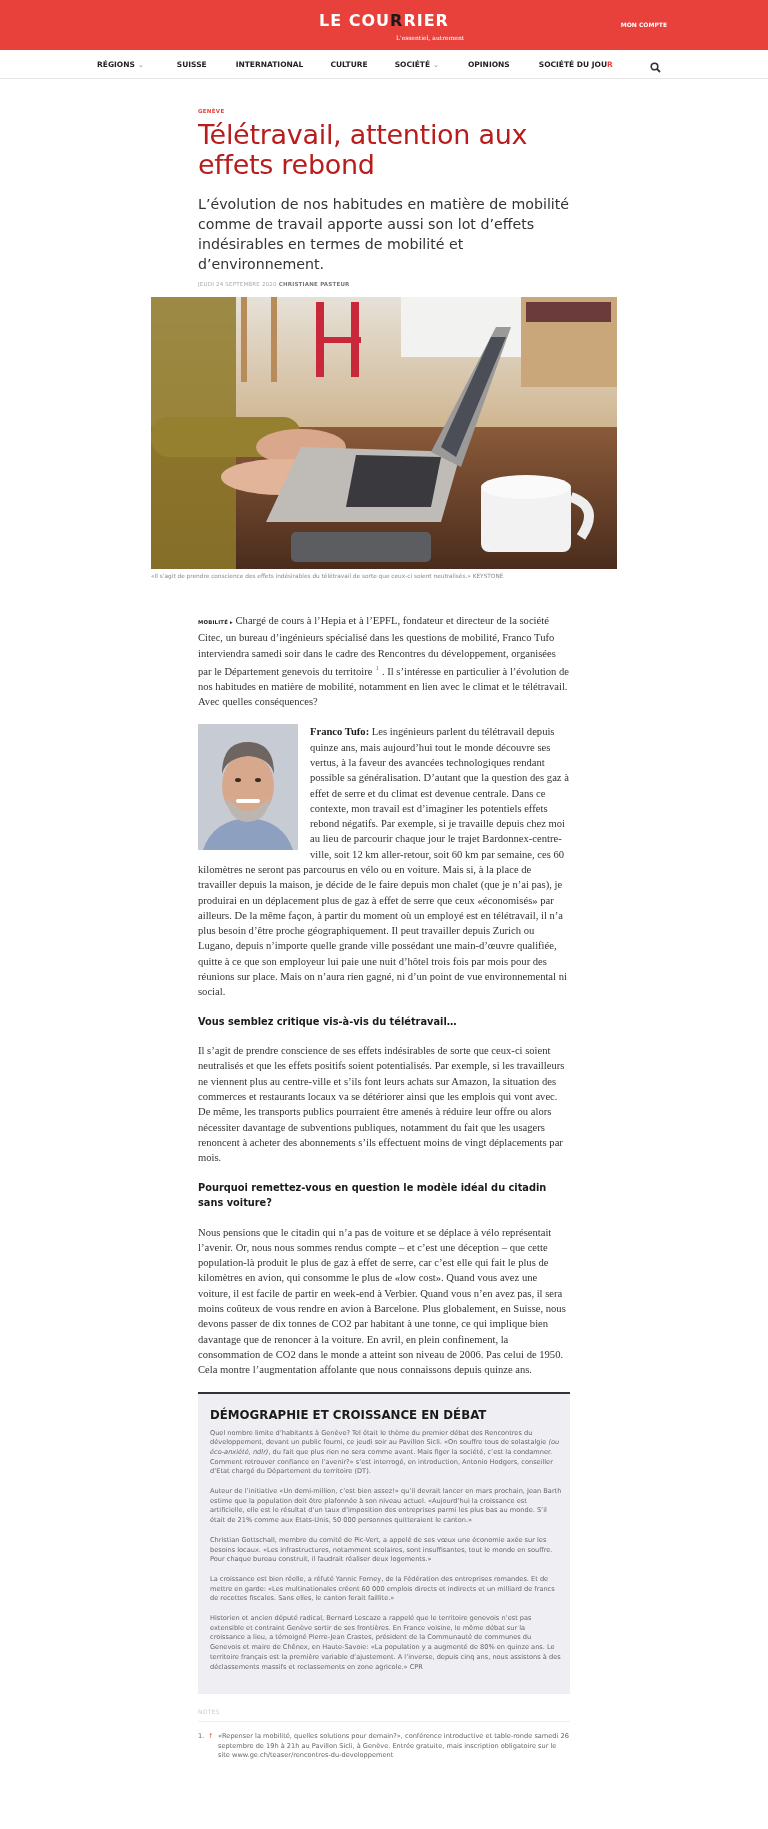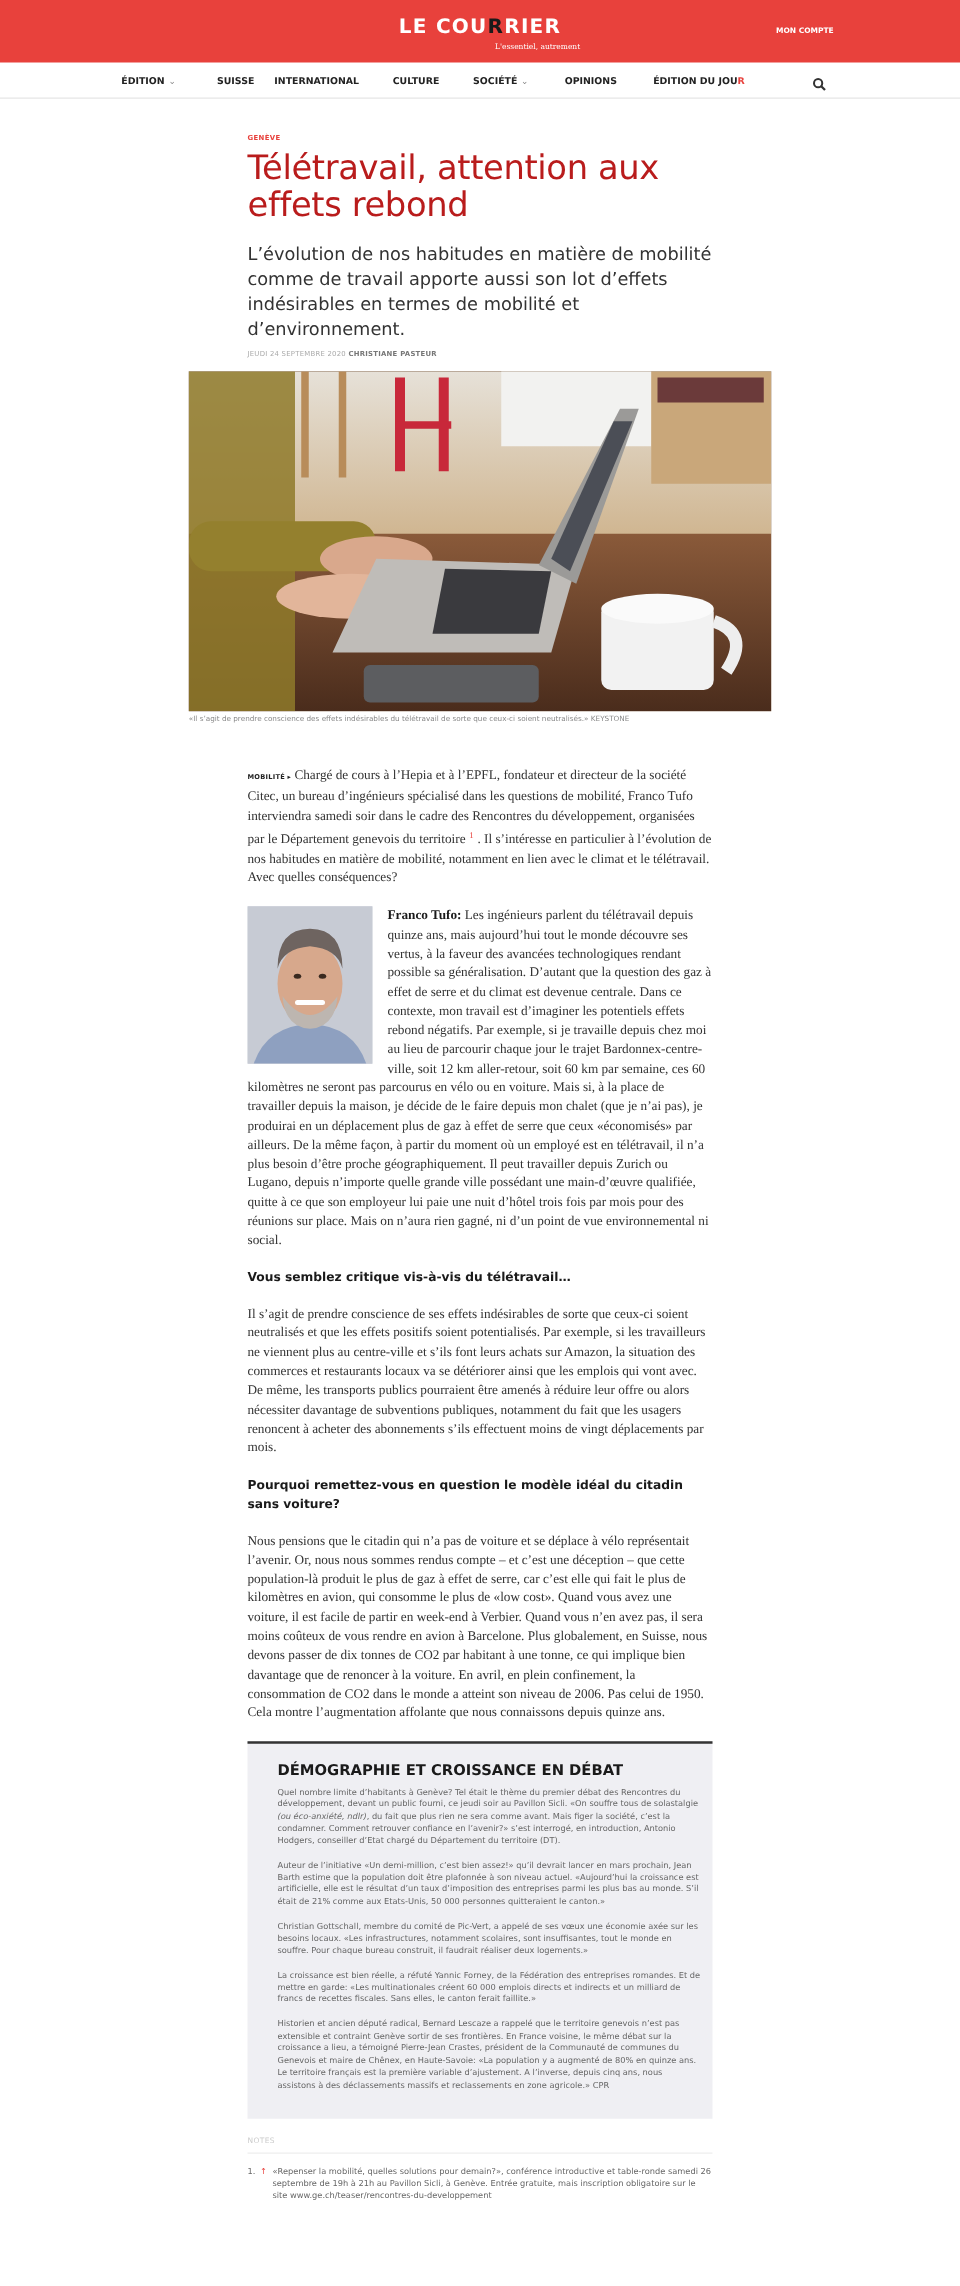--- a/index.html
+++ b/index.html
@@ -33,21 +33,21 @@
 
   .body { width: 372px; margin-left: 198px; margin-top: 34px; font-family: "Liberation Serif", serif; }
   .p { font-size: 10.6px; line-height: 15.3px; color: #333; margin-bottom: 14px; }
   .tag { font-family: "DejaVu Sans", sans-serif; font-size: 5.3px; font-weight: bold; color: #222; letter-spacing: .2px; }
   .sup { color: #e8413c; font-size: 7px; vertical-align: super; margin: 0 3px; }
   .q { font-family: "DejaVu Sans", sans-serif; font-weight: bold; font-size: 9.8px; line-height: 15.5px; color: #1a1a1a; margin-bottom: 14px; }
   .portrait { float: left; width: 100px; height: 126px; margin-right: 12px; margin-top: 1px; background: #c8ccd6; position: relative; overflow: hidden; }
   .p b { color: #1a1a1a; }
   .clear { clear: both; }
 
-  .box { margin-top: 14px; border-top: 2px solid #333; background: #efeff3; padding: 14px 8px 12px 24px; }
+  .box { margin-top: 14px; border-top: 2px solid #333; background: #efeff3; padding: 14px 8px 12px 12px; }
   .box-title { font-family: "DejaVu Sans", sans-serif; font-weight: bold; font-size: 11.8px; color: #1a1a1a; margin-bottom: 7px; }
   .box-p { font-family: "DejaVu Sans", sans-serif; font-size: 6.6px; line-height: 9.7px; color: #666; margin-bottom: 10px; }
   .box-p i { font-style: italic; }
 
   .notes { margin-top: 14px; font-family: "DejaVu Sans", sans-serif; }
   .notes-title { font-size: 6px; color: #ccc; letter-spacing: .3px; padding-bottom: 6px; border-bottom: 1px solid #eee; }
   .note { display: flex; margin-top: 10px; font-size: 6.6px; line-height: 9.5px; color: #666; }
   .note-num { width: 10px; }
   .note-arrow { color: #e8413c; width: 10px; }
   .note-text { flex: 1; }
@@ -58,27 +58,27 @@
 <header class="topbar">
   <div class="logo">
     <span class="logo-main"><span>LE COU</span><span class="r">R</span><span>RIER</span></span>
     <span class="logo-tag">L'essentiel, autrement</span>
   </div>
   <a class="account">MON COMPTE</a>
 </header>
 
 <nav class="navbar">
   <div class="nav-items">
-    <a class="nav-item" style="margin-right:33px"><span>ÉDITION</span><span class="chev">⌄</span></a>
-    <a class="nav-item" style="margin-right:16px">SUISSE</a>
+    <a class="nav-item" style="margin-right:33px"><span>RÉGIONS</span><span class="chev">⌄</span></a>
+    <a class="nav-item" style="margin-right:29px">SUISSE</a>
     <a class="nav-item" style="margin-right:27px">INTERNATIONAL</a>
     <a class="nav-item" style="margin-right:27px">CULTURE</a>
     <a class="nav-item" style="margin-right:29px"><span>SOCIÉTÉ</span><span class="chev">⌄</span></a>
     <a class="nav-item" style="margin-right:29px">OPINIONS</a>
-    <a class="nav-item"><span>ÉDITION DU JOU</span><span class="red">R</span></a>
+    <a class="nav-item"><span>SOCIÉTÉ DU JOU</span><span class="red">R</span></a>
   </div>
   <span class="search">
     <svg width="11" height="11" viewBox="0 0 11 11">
         <circle cx="4.5" cy="4.5" r="3.3" stroke="#333" stroke-width="1.6" fill="none"></circle>
         <line x1="7" y1="7" x2="10" y2="10" stroke="#333" stroke-width="1.8"></line>
       </svg>
   </span>
 </nav>
 
 <main>

